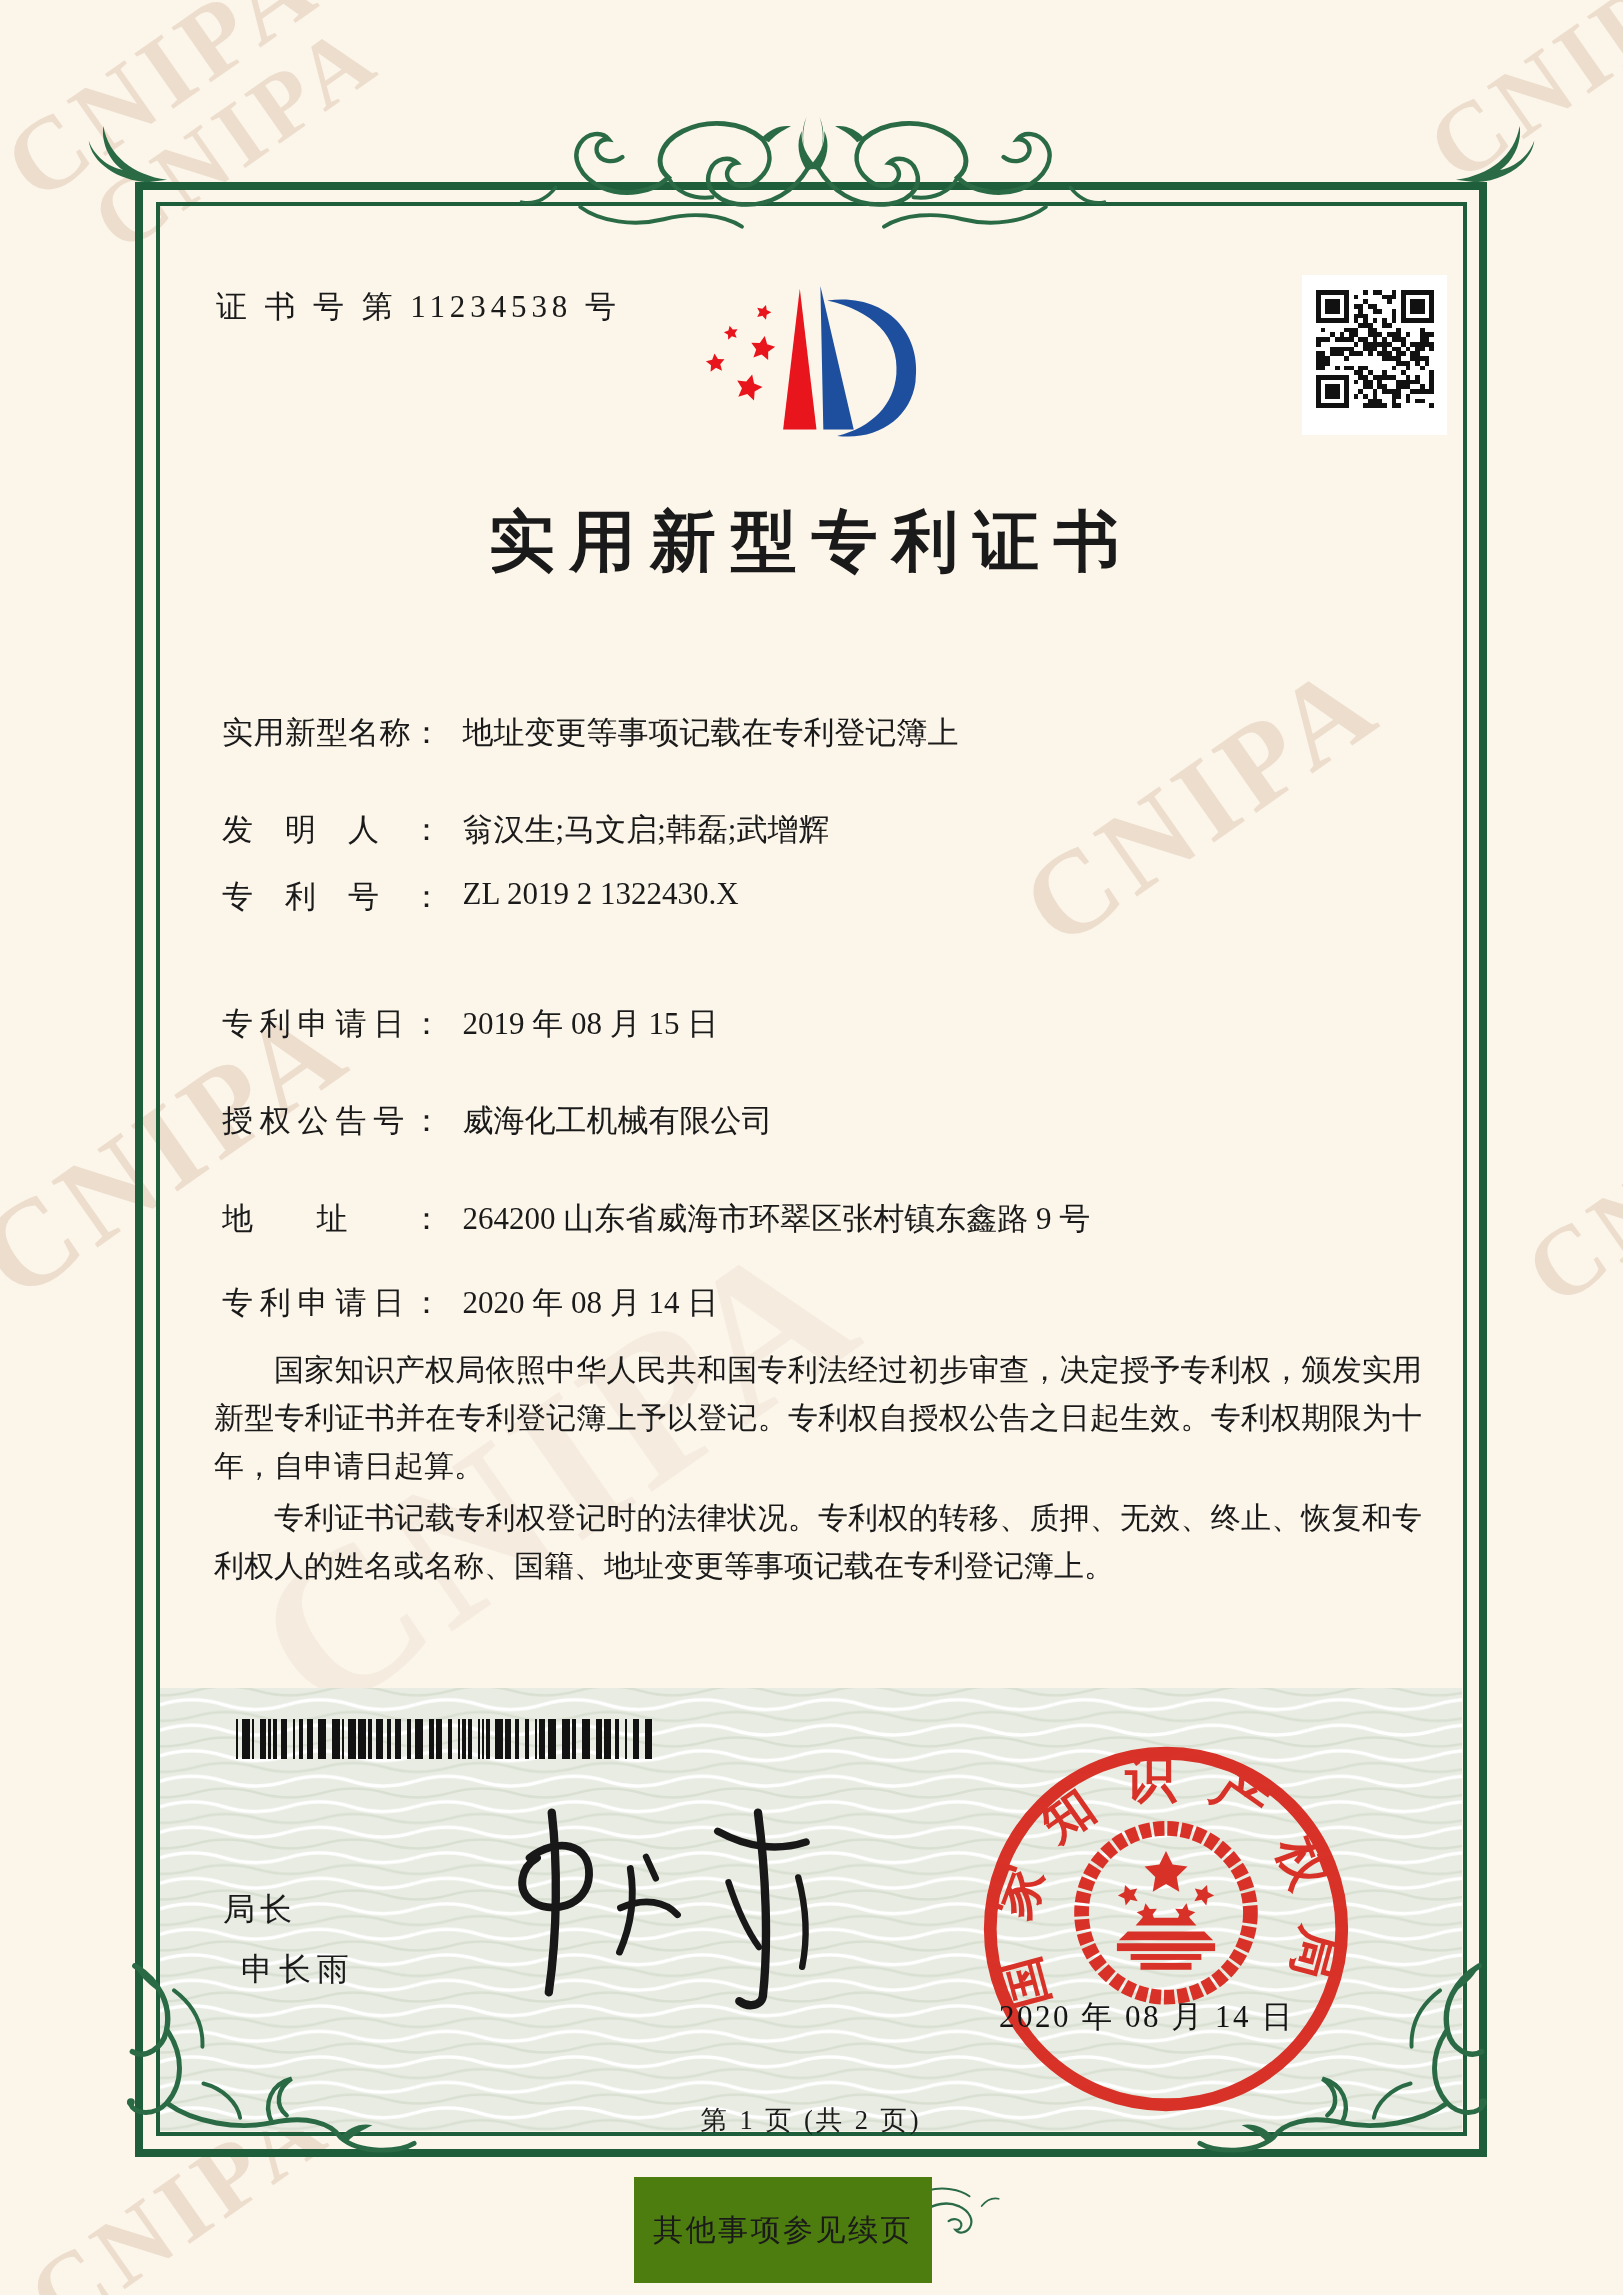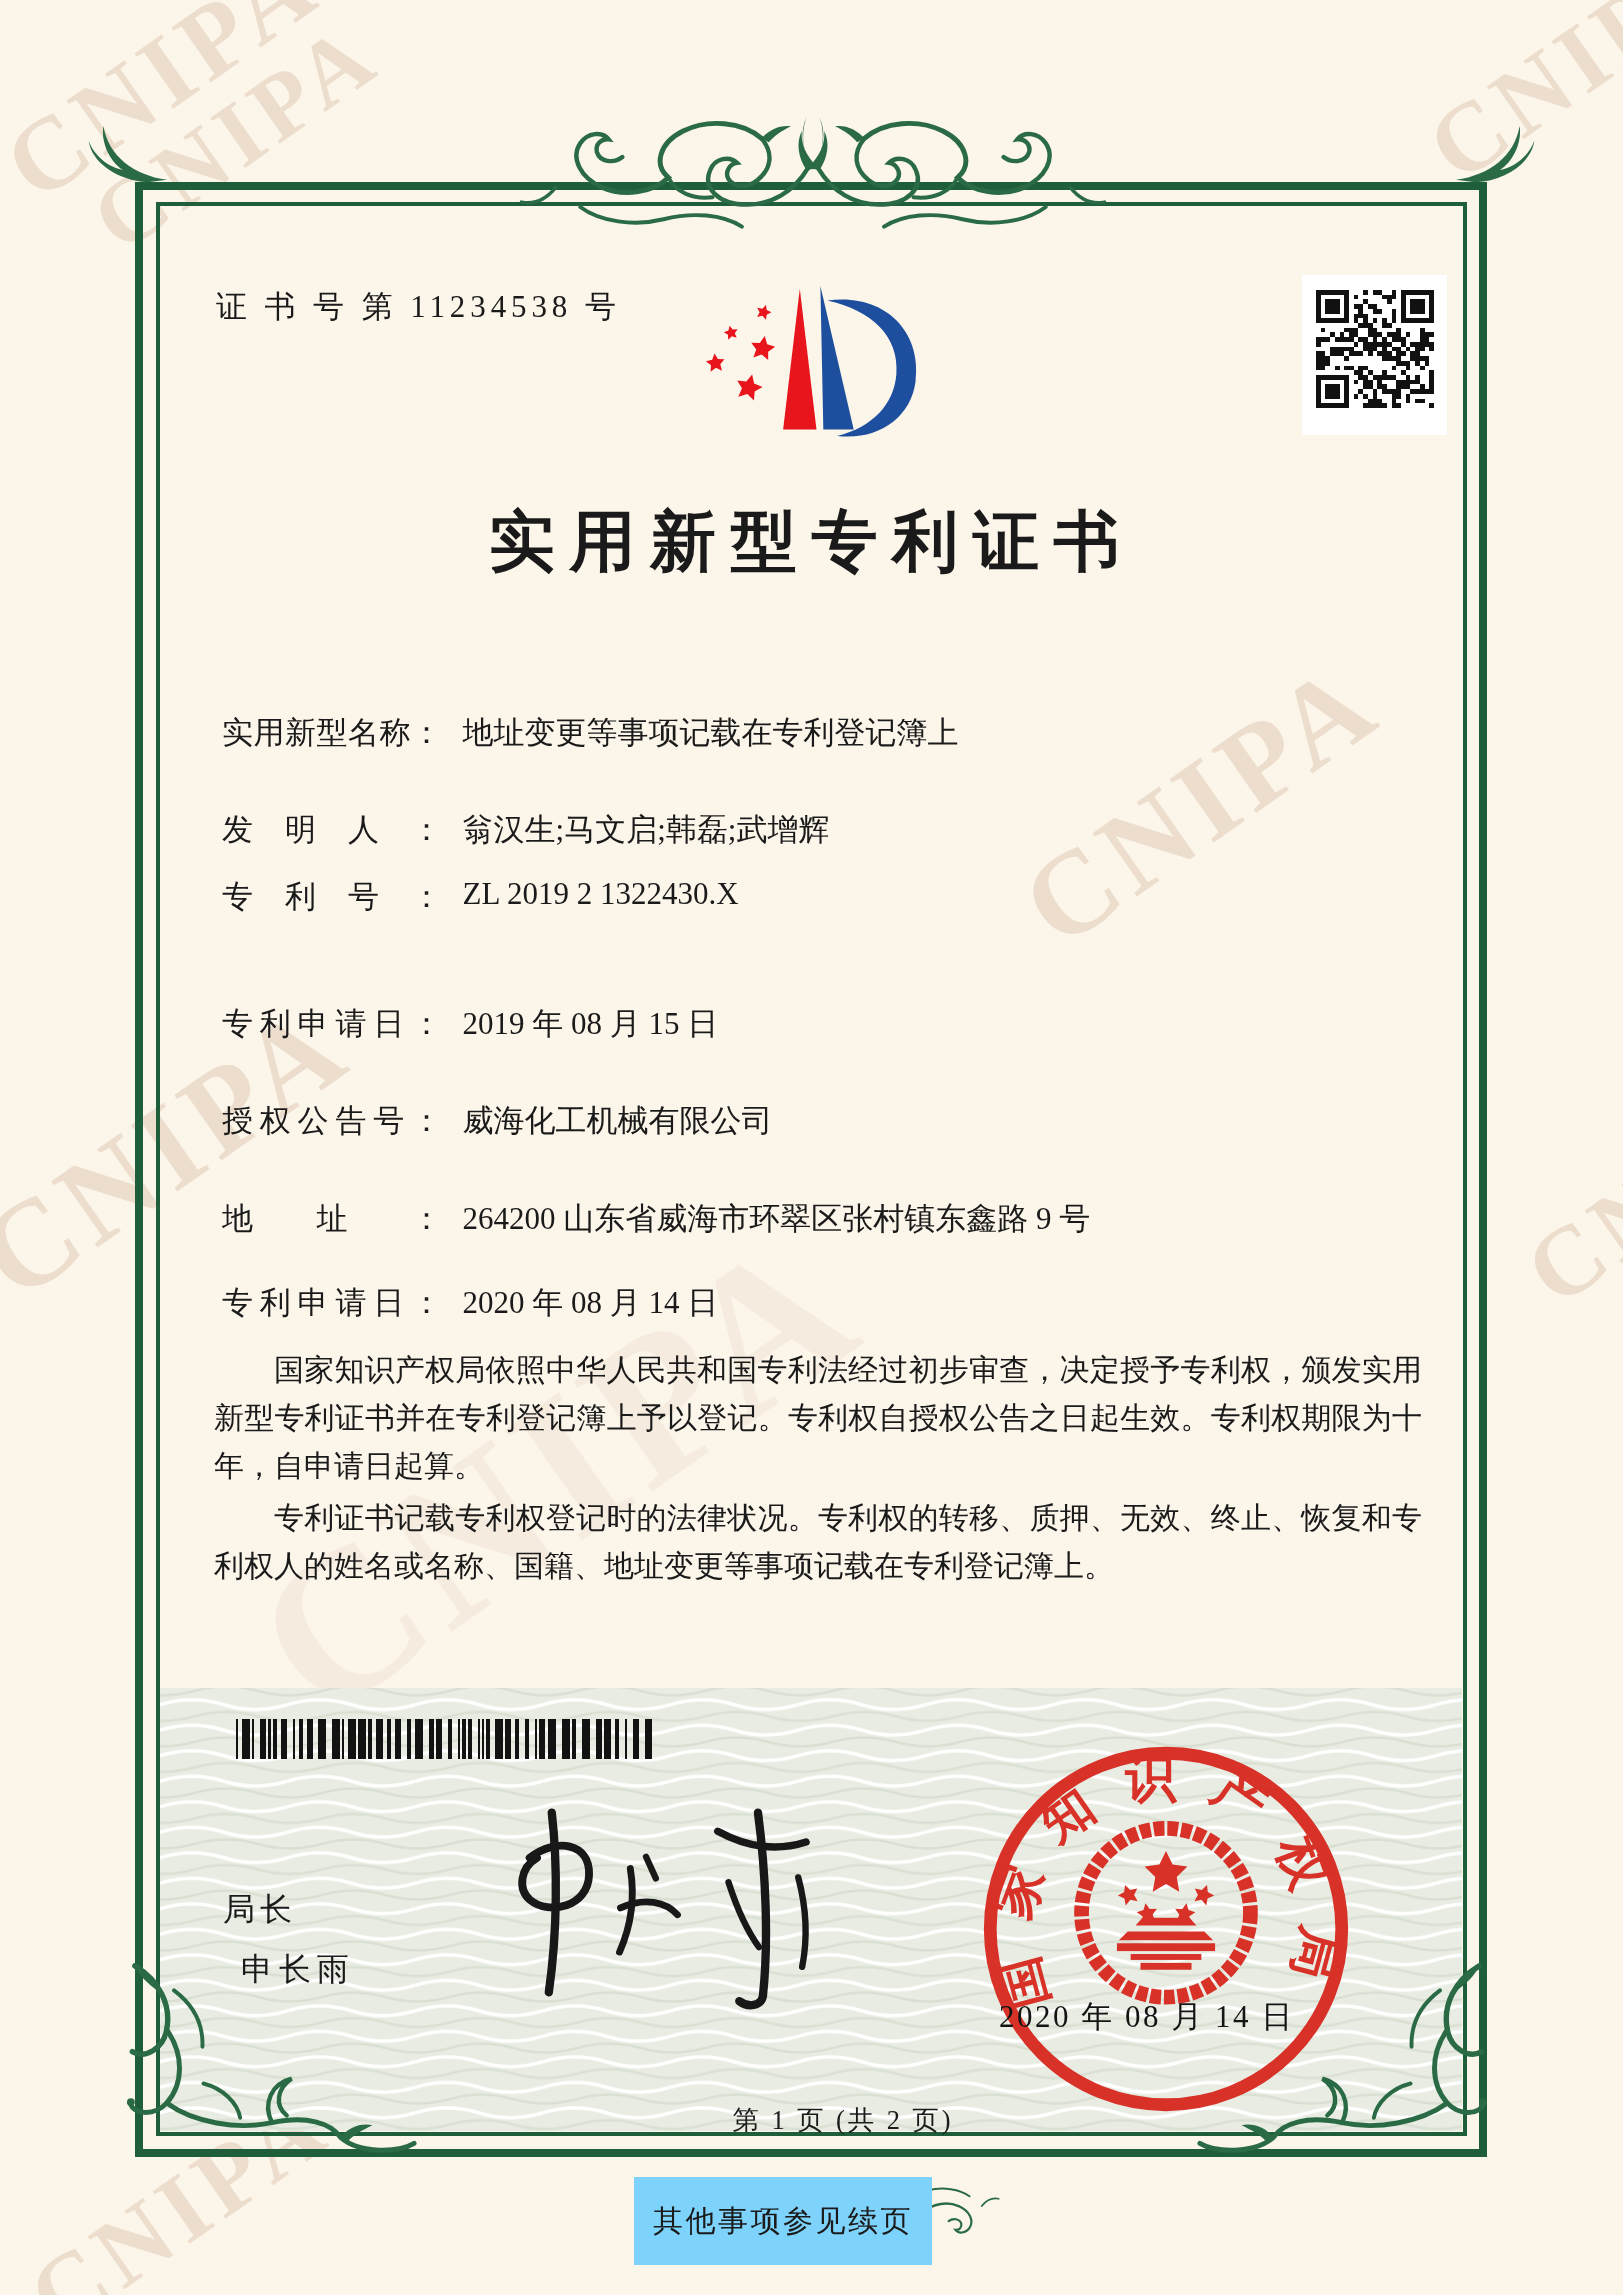--- a/index.html
+++ b/index.html
@@ -29,22 +29,22 @@
   #body-text{left:214px;top:1346px;width:1208px;font-size:30px;line-height:48px;text-align:justify;z-index:5;}
   #body-text p{margin:0 0 3.9px 0;text-indent:2em;}
   
   #barcode{left:236px;top:1719px;width:416px;height:40px;z-index:5;font-size:0;white-space:nowrap;overflow:hidden;}
   #barcode span{display:inline-block;height:100%;background:#121212;}
   #director-label{left:223px;top:1888px;font-size:32px;font-family:"Liberation Sans","DejaVu Sans",sans-serif;font-weight:500;letter-spacing:4.9px;z-index:5;}
   #director-name{left:241px;top:1948px;font-size:32px;font-family:"Liberation Sans","DejaVu Sans",sans-serif;font-weight:500;letter-spacing:5.9px;z-index:5;}
   #signature{left:483px;top:1784px;z-index:6;}
   #seal{left:977px;top:1740px;z-index:6;opacity:.95;}
   #seal-date{left:999px;top:1996px;width:339px;font-size:31px;letter-spacing:2.5px;color:#141414;z-index:7;white-space:nowrap;}
-  #page-info{left:160px;top:2102px;width:1302px;text-align:center;font-size:26.5px;letter-spacing:2.9px;z-index:5;padding-left:32px;}
-  #continuation-box{left:634px;top:2177px;width:298px;height:88px;background:#7dd3fc;z-index:7;
+  #page-info{left:160px;top:2102px;width:1302px;text-align:center;font-size:26.5px;letter-spacing:2.9px;z-index:5;}
+  #continuation-box{left:634px;top:2177px;width:298px;height:106px;background:#4d7c0f;z-index:7;
                     display:flex;align-items:center;justify-content:center;}
   #continuation-box span{font-size:30px;letter-spacing:2.5px;}
   
   .orn{position:absolute;z-index:4;}
 </style>
 </head>
 <body>
 
 <div id="page">
 

